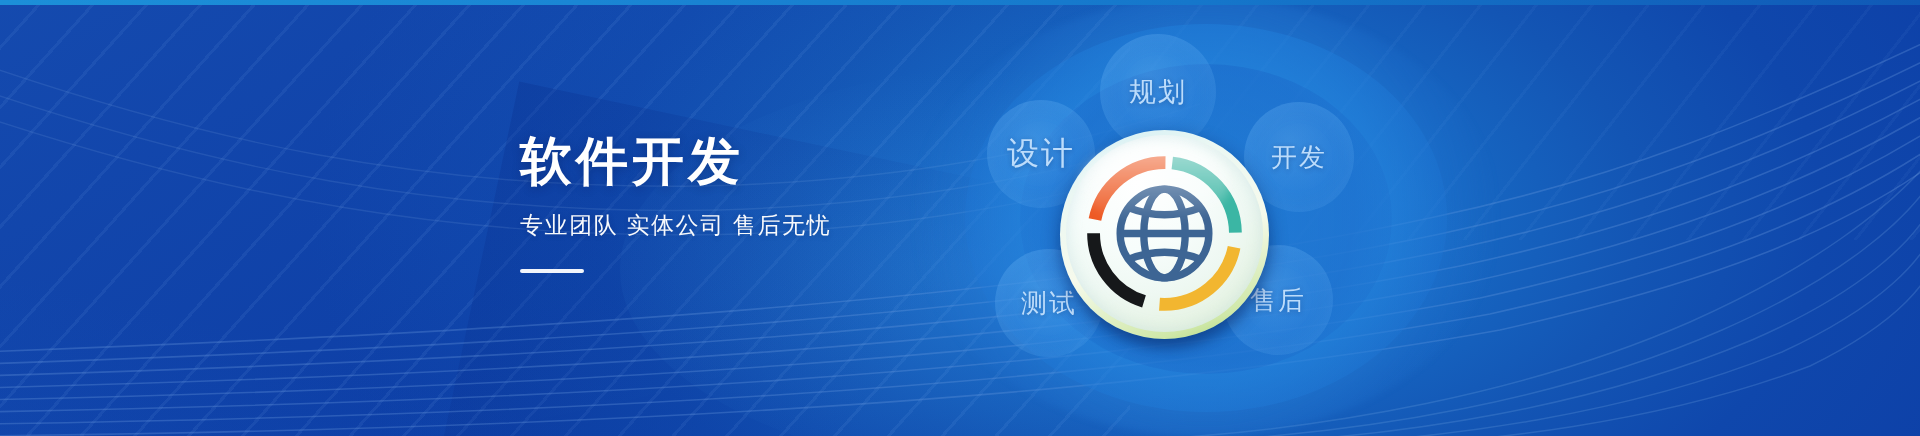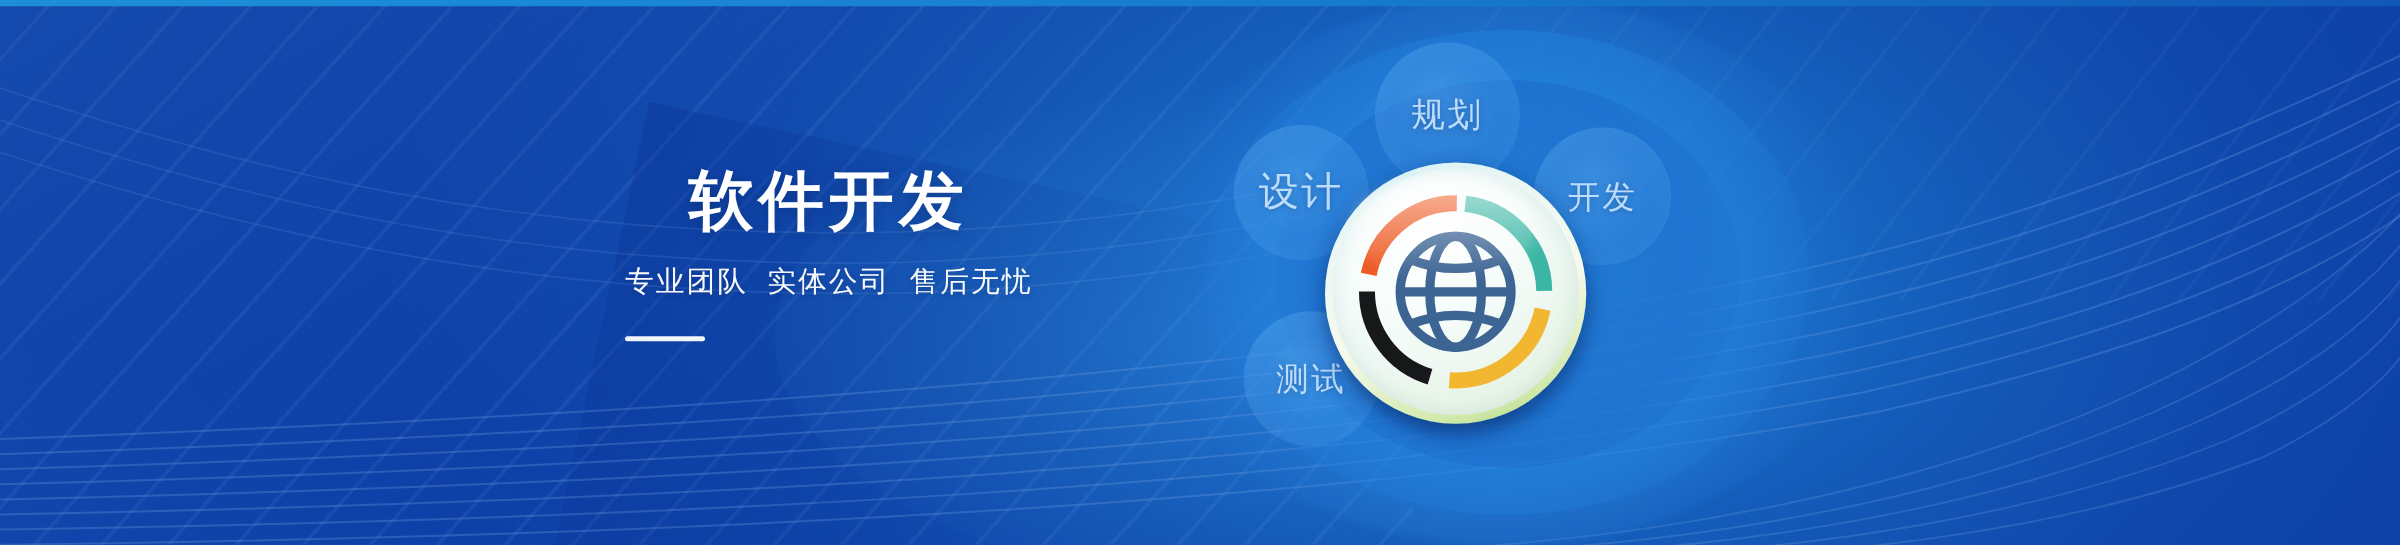--- a/index.html
+++ b/index.html
@@ -74,33 +74,32 @@
     background:linear-gradient(115deg, rgba(8,45,140,0.30) 0%, rgba(8,45,140,0.0) 60%);
     transform:rotate(12deg); z-index:3;
   }
 
   
   .curves { position:absolute; inset:0; z-index:4; pointer-events:none; }
   .curves svg { display:block; width:1920px; height:436px; }
 
   
   .text-block {
-    position:absolute; left:500px; top:132px; z-index:25;text-align:center;
+    position:absolute; left:520px; top:132px; z-index:25;
   }
   .headline {
     font-size:52px; font-weight:bold; color:#ffffff;
     letter-spacing:4px; line-height:1.12;
     text-shadow:0 2px 10px rgba(0,20,70,0.30);
   }
   .subheadline {
     margin-top:20px;
     font-size:23px; color:#ffffff; font-weight:normal;
     letter-spacing:1.6px; opacity:.97;
     text-shadow:0 1px 6px rgba(0,20,70,0.28);
-    font-family:Liberation Mono, monospace;
   }
   .rule {
     margin-top:28px; width:64px; height:4px; background:#ffffff;
     border-radius:2px; opacity:.95;
   }
 
   
   .graphic {
     position:absolute; left:845px; top:-48px;
     width:720px; height:530px; z-index:20;
@@ -142,21 +141,21 @@
     background:radial-gradient(circle at 42% 36%,
       rgba(118,190,248,0.30) 0%,
       rgba(88,170,244,0.22) 48%,
       rgba(60,145,232,0.13) 78%,
       rgba(50,135,226,0.06) 100%);
     box-shadow:inset 0 0 22px rgba(160,215,255,0.13);
     text-shadow:0 1px 5px rgba(0,25,80,0.30);
   }
   .b-plan   { left:255px; top:82px;  width:116px; height:116px; font-size:27px; }
   .b-design { left:142px; top:148px; width:108px; height:108px; font-size:32px; }
-  .b-dev    { left:382px; top:150px; width:110px; height:110px; font-size:26px; }
+  .b-dev    { left:399px; top:150px; width:110px; height:110px; font-size:26px; }
   .b-test   { left:150px; top:297px; width:108px; height:108px; font-size:26px; }
   .b-after  { left:378px; top:293px; width:110px; height:110px; font-size:26px; }
 
   
   .disc-wrap {
     position:absolute; left:215px; top:178px; width:215px; height:215px;
   }
   .disc-shadow {
     position:absolute; left:3px; top:10px; width:209px; height:209px;
     border-radius:50%;
@@ -233,20 +232,21 @@
   <div class="graphic">
 
     <div class="halo-outer"></div>
     <div class="halo-ring"></div>
     <div class="halo-inner"></div>
 
     <div class="bubble b-plan">规划</div>
     <div class="bubble b-design">设计</div>
     <div class="bubble b-dev">开发</div>
     <div class="bubble b-test">测试</div>
+    <div class="bubble b-after">售后</div>
 
     <div class="disc-wrap">
       <div class="disc-shadow"></div>
       <div class="disc-rim"></div>
       <div class="disc-face"></div>
 
       <svg class="disc-svg" viewBox="0 0 200 200">
 
         <g fill="none" stroke-width="13" stroke-linecap="butt">
 

